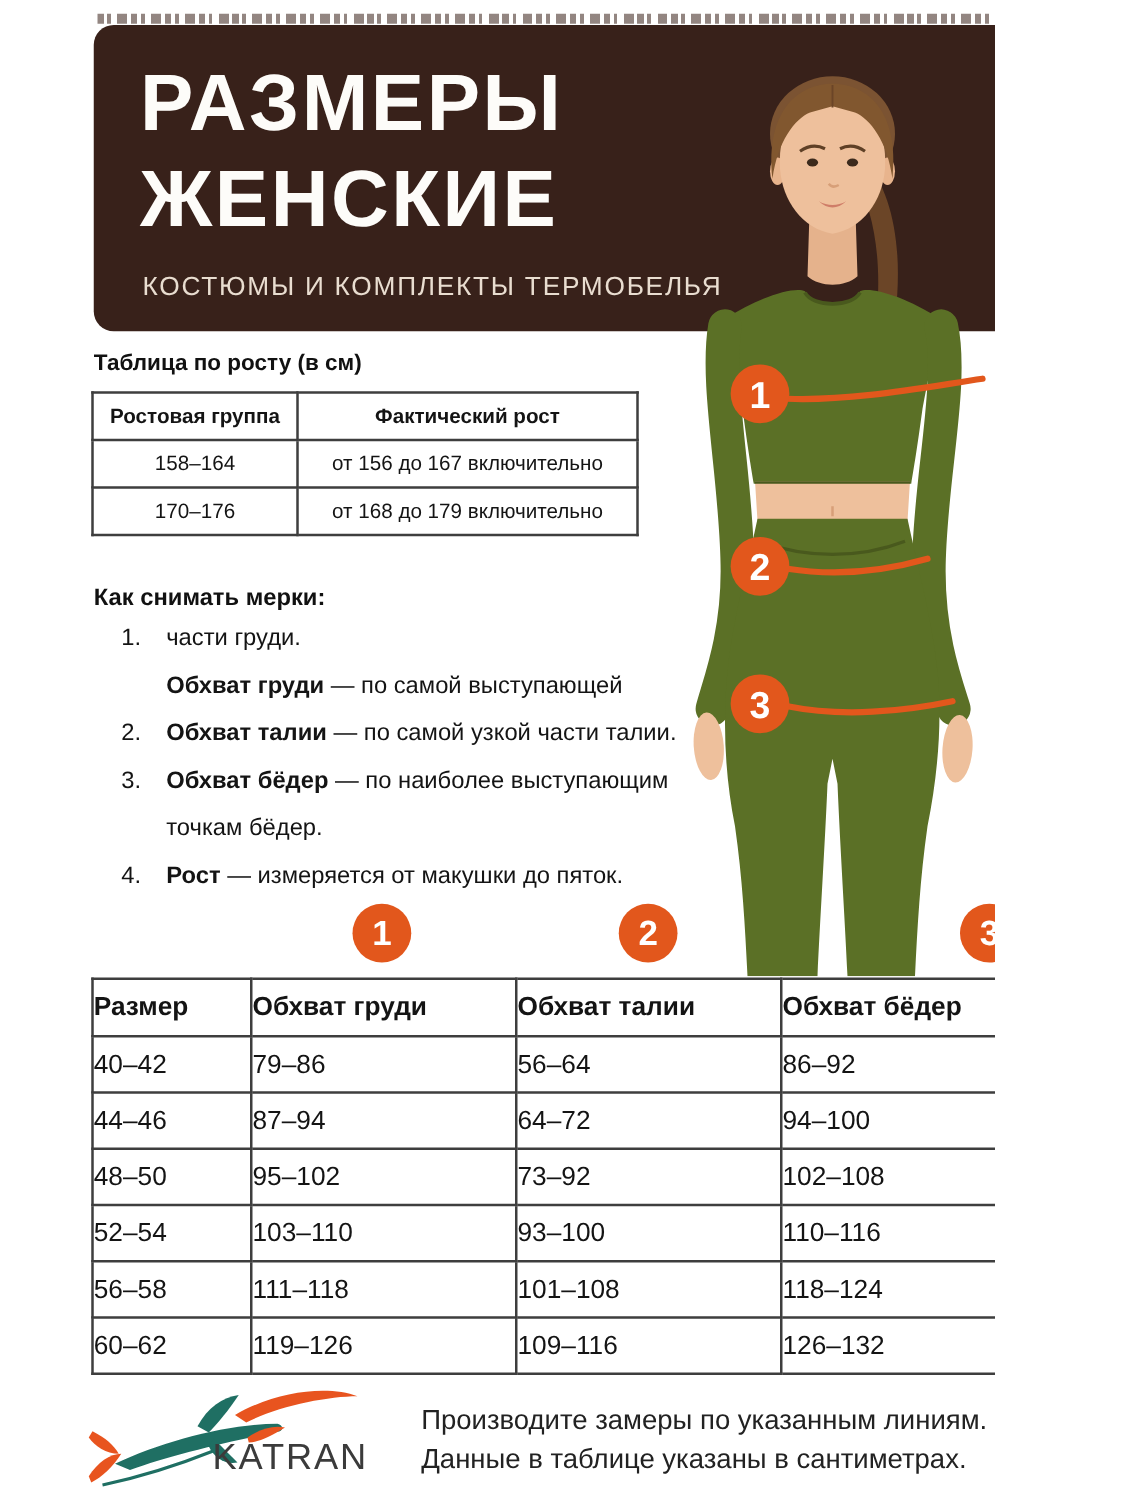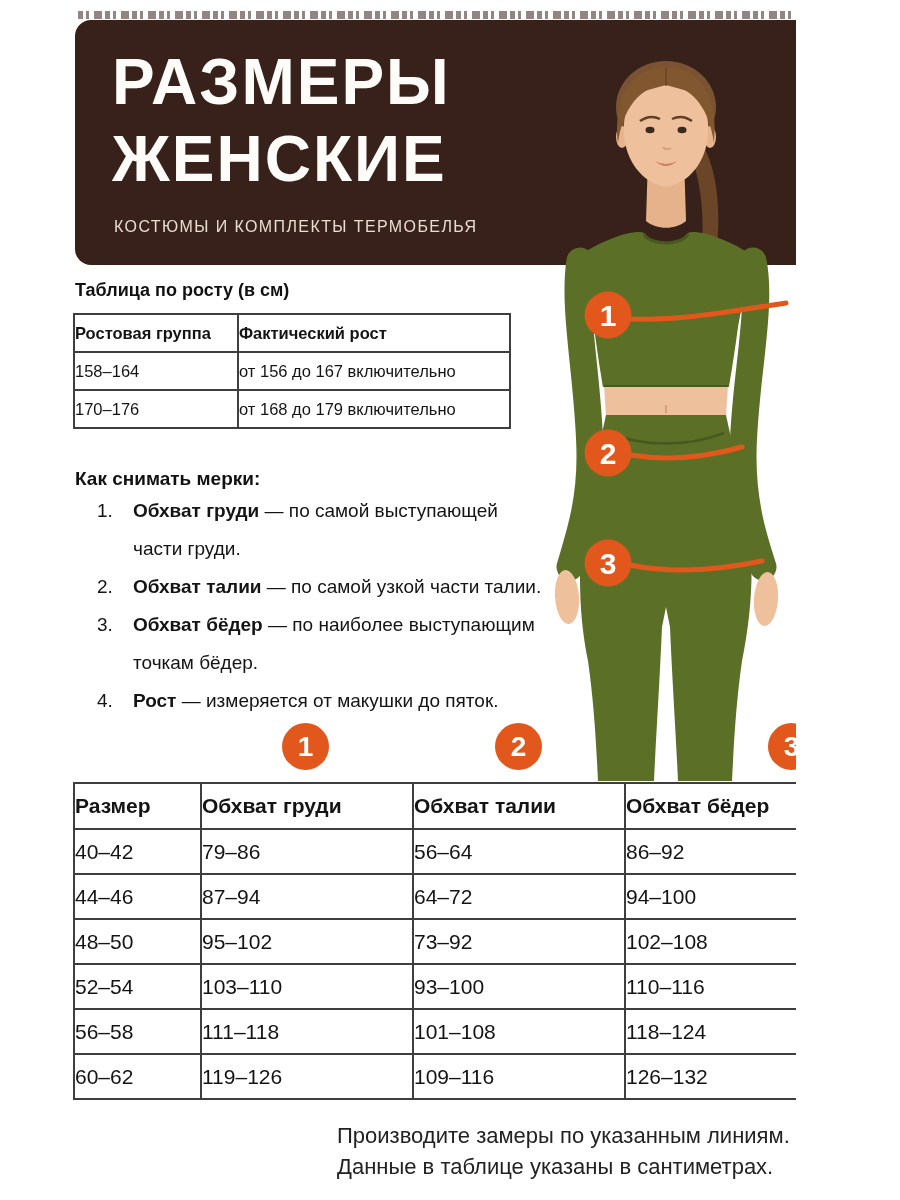--- a/index.html
+++ b/index.html
@@ -16,30 +16,30 @@
   }
   .banner {
     position:absolute; left:75px; top:20px; width:749px; height:245px;
     background:#38211a; border-radius:16px;
   }
   .banner-title {
     position:absolute; left:37px; top:24px; font-size:64px; font-weight:bold;
     color:#fdfcf9; line-height:77px; letter-spacing:2px; white-space:nowrap;
   }
   .banner-subtitle {
-    position:absolute; left:39px; top:198px; font-size:16px; letter-spacing:1.4px;
+    position:absolute; left:39px; top:198px; font-size:21px; letter-spacing:1.4px;
     color:#e9ddd0; white-space:nowrap;
   }
   .sec-title { position:absolute; font-weight:bold; color:#111; white-space:nowrap; }
   #ht-title { left:75px; top:280px; font-size:18px; }
   #mg-title { left:75px; top:468px; font-size:19px; }
 
   table.t1 {
     position:absolute; left:73px; top:313px; width:436px;
-    border-collapse:collapse; table-layout:fixed; font-size:16.5px; text-align:left;
+    border-collapse:collapse; table-layout:fixed; font-size:16.5px; text-align:center;
   }
   table.t1 th, table.t1 td { border:2px solid #3e3e3e; height:36px; padding:0; }
   table.t1 th { font-weight:bold; }
 
   .mlist { position:absolute; left:97px; top:492px; width:445px; font-size:19px; line-height:38px; }
   .mitem { display:flex; }
   .mnum  { width:36px; flex:none; }
   .mline { white-space:nowrap; }
   .term  { font-weight:bold; }
 
@@ -157,22 +157,22 @@
       <td>от 168 до 179 включительно</td>
     </tr>
   </tbody>
     </table>
 
   <div class="sec-title" id="mg-title">Как снимать мерки:</div>
   <div class="mlist">
     <div class="mitem">
       <div class="mnum">1.</div>
       <div>
+        <div class="mline">части груди.</div>
         <div class="mline"><span class="term">Обхват груди</span><span> — по самой выступающей</span></div>
-        <div class="mline">части груди.</div>
       </div>
     </div>
     <div class="mitem">
       <div class="mnum">2.</div>
       <div class="mline"><span class="term">Обхват талии</span><span> — по самой узкой части талии.</span></div>
     </div>
     <div class="mitem">
       <div class="mnum">3.</div>
       <div>
         <div class="mline"><span class="term">Обхват бёдер</span><span> — по наиболее выступающим</span></div>
@@ -235,18 +235,31 @@
     </tr>
     <tr>
       <td>60–62</td>
       <td>119–126</td>
       <td>109–116</td>
       <td>126–132</td>
     </tr>
   </tbody>
     </table>
 
+  <div class="logo">
+    <svg width="240" height="90" viewBox="0 0 240 90">
+      <path d="M4 40 C14 45 21 51 25 58 C15 58 6 52 1 45 Z" fill="#e8541f"></path>
+      <path d="M1 76 C8 65 18 58 27 58 C21 68 11 77 3 81 Z" fill="#e8541f"></path>
+      <path d="M12 83 C45 76 75 66 100 56" stroke="#1f6f63" stroke-width="2.5" fill="none"></path>
+      <path d="M22 66 C60 48 112 34 152 34 C156 35 157 38 154 40 C118 47 66 59 34 71 Z" fill="#1f6f63"></path>
+      <path d="M88 36 C96 21 108 13 121 11 C113 23 104 34 97 41 Z" fill="#1f6f63"></path>
+      <path d="M97 52 C101 61 110 67 120 65 C112 57 105 50 101 46 Z" fill="#1f6f63"></path>
+      <path d="M118 27 C150 8 192 3 216 12 C192 12 152 20 127 33 Z" fill="#e8541f"></path>
+      <path d="M128 45 C138 38 149 35 158 37 C147 44 136 49 129 49 Z" fill="#e8541f"></path>
+      <text x="100" y="70" font-size="29" letter-spacing="1.5" fill="#3b3b3b" font-family="Liberation Sans, sans-serif">KATRAN</text>
+    </svg>
+  </div>
   <div class="fnote">
     <div>Производите замеры по указанным линиям.</div>
     <div>Данные в таблице указаны в сантиметрах.</div>
   </div>
 
 </div>
 
 </body></html>

